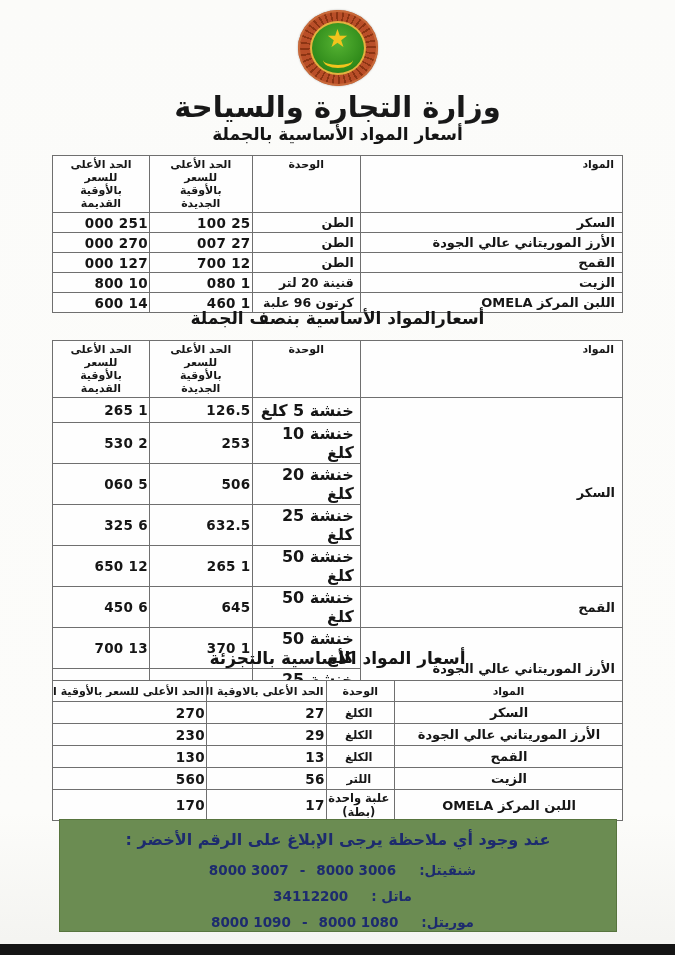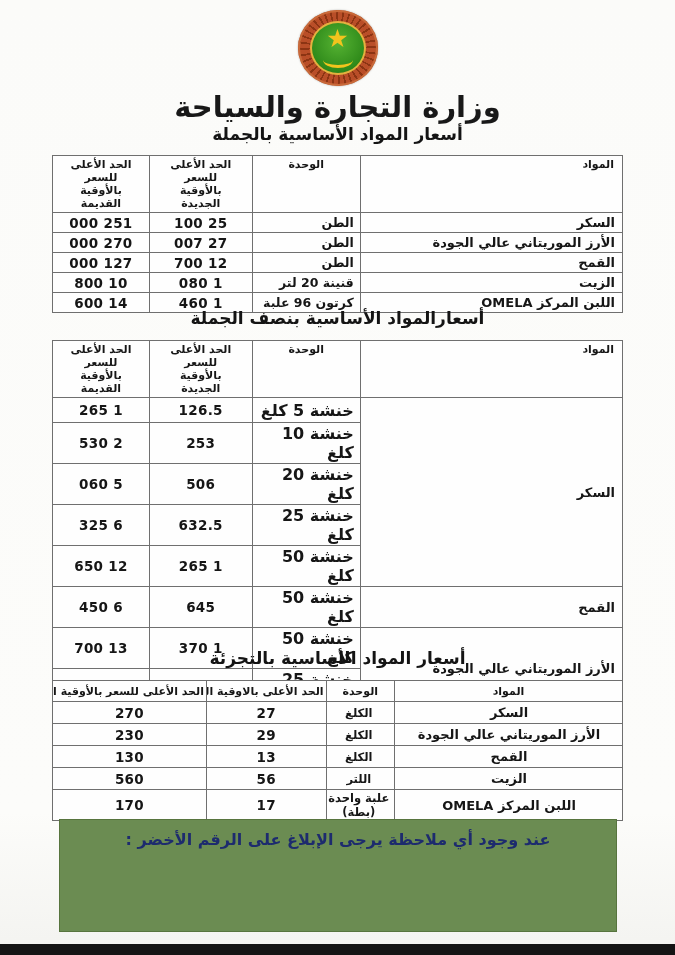--- a/index.html
+++ b/index.html
@@ -59,21 +59,21 @@
 
   tbody tr{height:20px;}
   .semi tbody tr{height:25px;}
   .retail tbody tr{height:22px;}
   td{font-weight:bold;}
   td.cell-mat{text-align:right;padding-right:7px;font-size:13px;margin-top:36px;}
   .retail td.cell-mat{text-align:center;padding-right:0;}
   td.cell-unit{text-align:right;padding-right:6px;font-size:12.5px;}
   .semi td.cell-unit{font-size:16px;}
   .retail td.cell-unit{font-size:11.5px;padding-right:4px;text-align:center;}
-  td.cell-num{text-align:center;font-size:13.5px;letter-spacing:.3px;
+  td.cell-num{text-align:right;font-size:13.5px;letter-spacing:.3px;
     font-family:"DejaVu Sans","Liberation Sans",sans-serif;}
 
   
   .footer-box{position:absolute;top:819px;left:59px;width:558px;height:113px;
     background:#6b8c52;border:1px solid #57743e;box-sizing:border-box;
     text-align:center;direction:rtl;padding-top:10px;}
   .footer-notice{font-size:16px;font-weight:bold;color:#1d2b6e;margin-bottom:8px;}
   .hotline-line{font-size:13.5px;font-weight:bold;color:#1d2b6e;line-height:26px;}
   .hl-label{margin-left:14px;}
   .hl-num{margin:0 9px;unicode-bidi:embed;}
@@ -276,16 +276,21 @@
           <td class="cell-mat">اللبن المركز OMELA</td>
           <td class="cell-unit">علبة واحدة (بطة)</td>
           <td class="cell-num">17</td>
           <td class="cell-num">170</td>
         </tr>
       </tbody>
     </table>
 
   <div class="footer-box" style="background: rgb(107, 140, 82); color: rgb(29, 43, 110);">
     <div class="footer-notice">عند وجود أي ملاحظة يرجى الإبلاغ على الرقم الأخضر :</div>
+    <div>
+        <div class="hotline-line" dir="rtl"><span class="hl-label">شنقيتل:</span><span class="hl-num" dir="ltr">8000 3007</span><span class="hl-dash">-</span><span class="hl-num" dir="ltr">8000 3006</span></div>
+        <div class="hotline-line" dir="rtl"><span class="hl-label">ماتل :</span><span class="hl-num" dir="ltr">34112200</span></div>
+        <div class="hotline-line" dir="rtl"><span class="hl-label">موريتل:</span><span class="hl-num" dir="ltr">8000 1090</span><span class="hl-dash">-</span><span class="hl-num" dir="ltr">8000 1080</span></div>
+      </div>
   </div>
 
   <div class="bottom-bar"></div>
 </div>
 
 </body></html>

